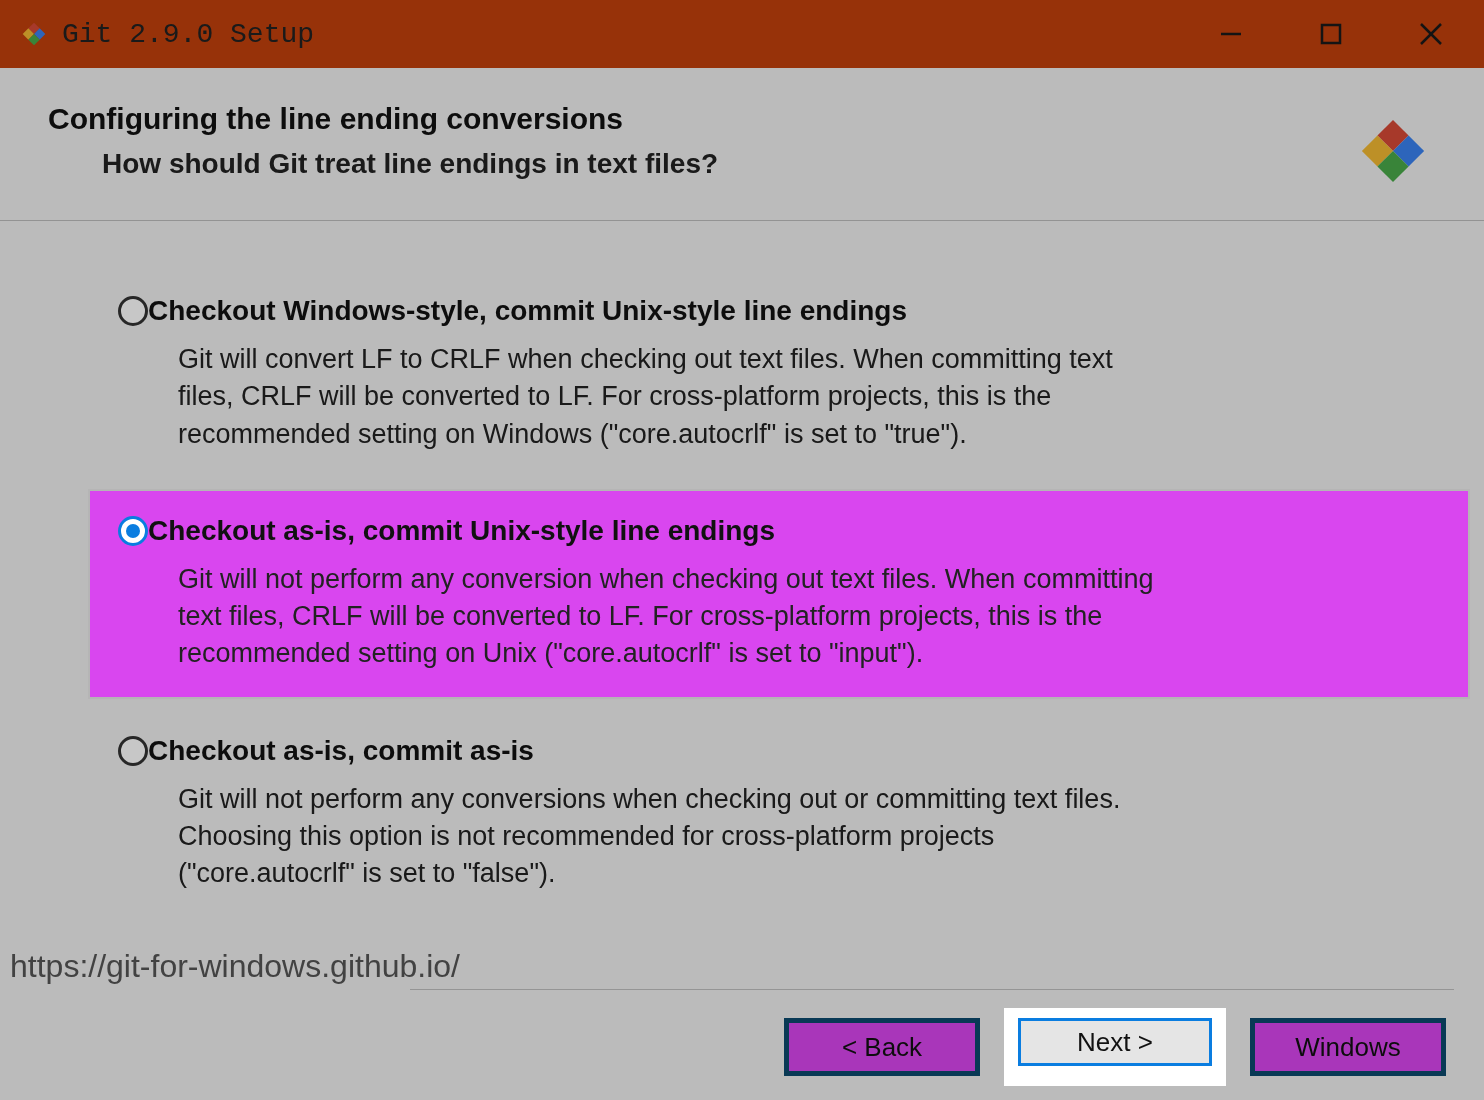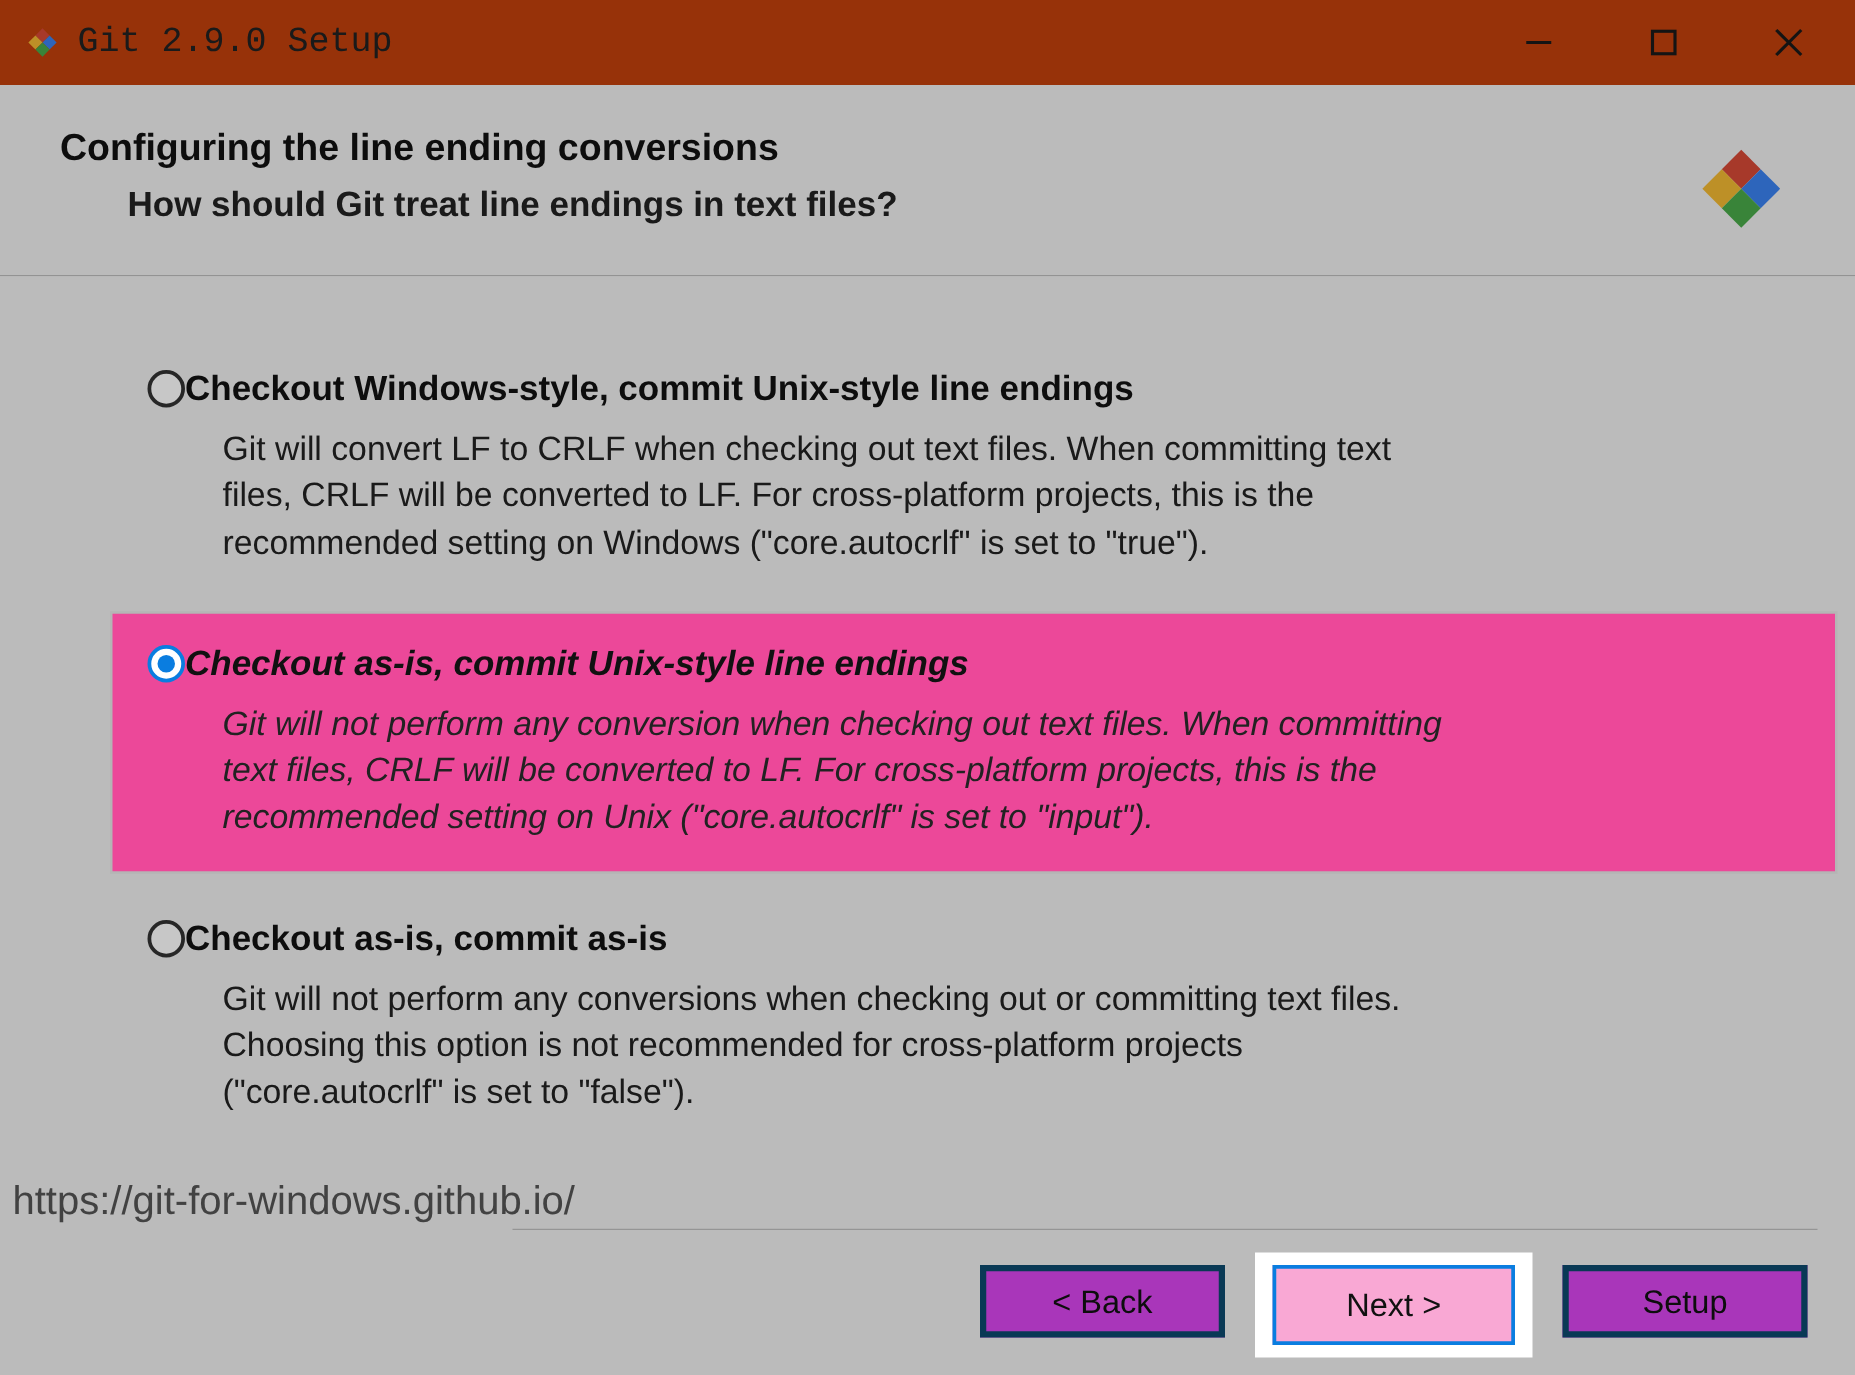--- a/index.html
+++ b/index.html
@@ -108,28 +108,27 @@
     font-size: 27px;
     color: #222;
     line-height: 1.38;
     margin-top: 14px;
     padding-left: 60px;
     max-width: 1040px;
   }
 
   
   .option.selected {
-    background: #ec4899;
+    background: #d946ef;
     margin-left: -28px;
     padding: 24px 0 24px 28px;
     margin-right: -24px;
     position: relative;
     z-index: 100;
     box-shadow: 0 0 0 2px rgba(0,0,0,0.03);
-    font-style: italic;
   }
 
   .footer {
     position: absolute;
     left: 0; right: 0; bottom: 0;
     padding: 0 30px 24px 10px;
   }
   .footer-link {
     font-size: 32px;
     color: #555;
@@ -163,23 +162,23 @@
   }
   .next-wrap {
     background: #fff;
     padding: 10px 14px;
     margin: -10px 0;
     position: relative;
     z-index: 100;
   }
   .btn.next {
     border: 3px solid #0a7de0;
-    background: #f9a8d4;
+    background: #e5e5e5;
     min-width: 194px;
-    height: 64px;
+    height: 48px;
   }
 </style>
 </head>
 <body>
 
 <div class="titlebar">
   <span class="app-icon">
     <svg viewBox="0 0 36 36">
       <g transform="translate(18,18) rotate(45)">
         <rect x="-8" y="-8" width="8" height="8" fill="#d64937"></rect>
@@ -256,17 +255,17 @@
 </div>
 
 <div class="footer">
   <span class="footer-link">https://git-for-windows.github.io/</span>
   <hr class="hr">
   <div class="buttons">
     <button class="btn">&lt; Back</button>
     <span class="next-wrap">
       <button class="btn next">Next &gt;</button>
     </span>
-    <button class="btn">Setup</button>
+    <button class="btn">Windows</button>
   </div>
 </div>
 
 <div class="dim-overlay"></div>
 
 </body></html>

